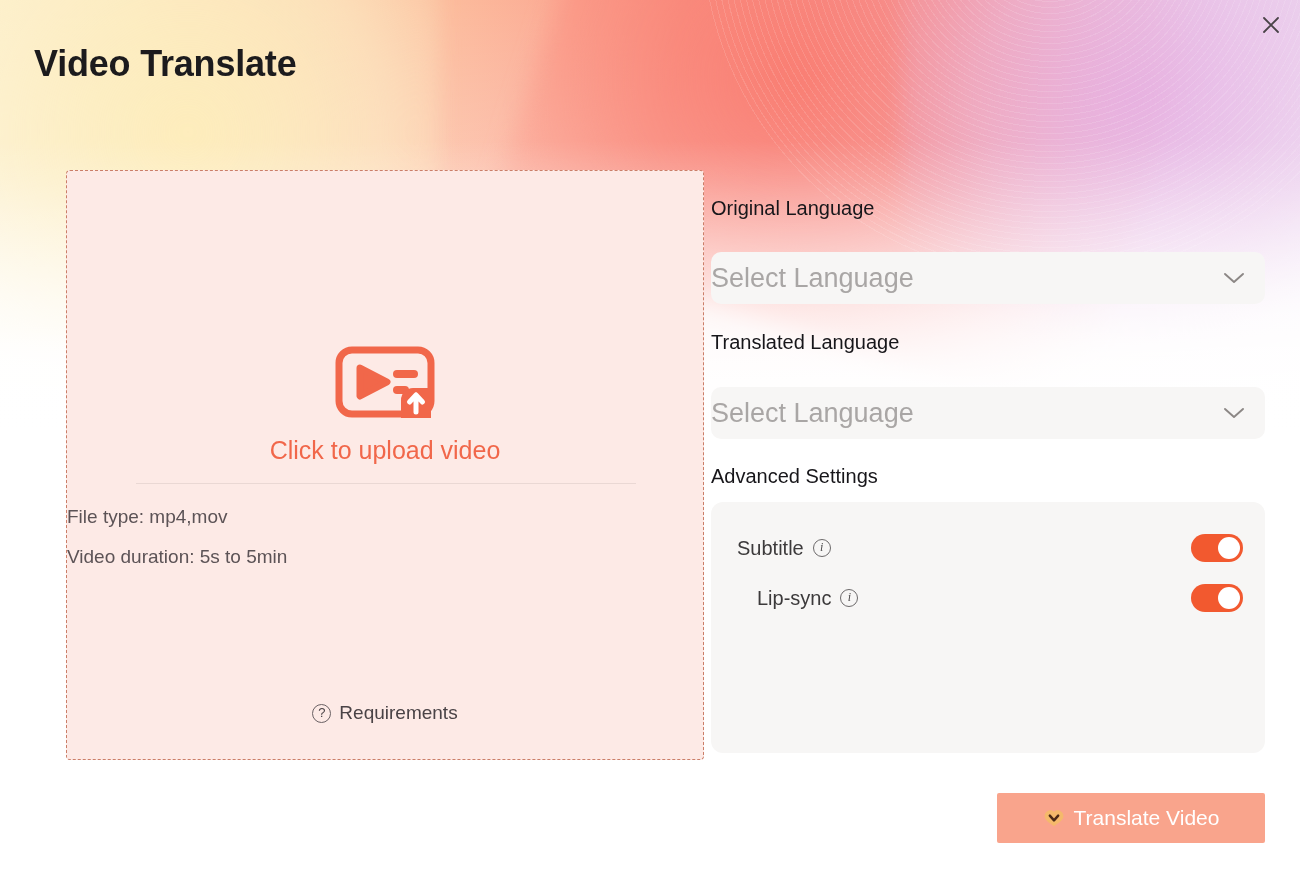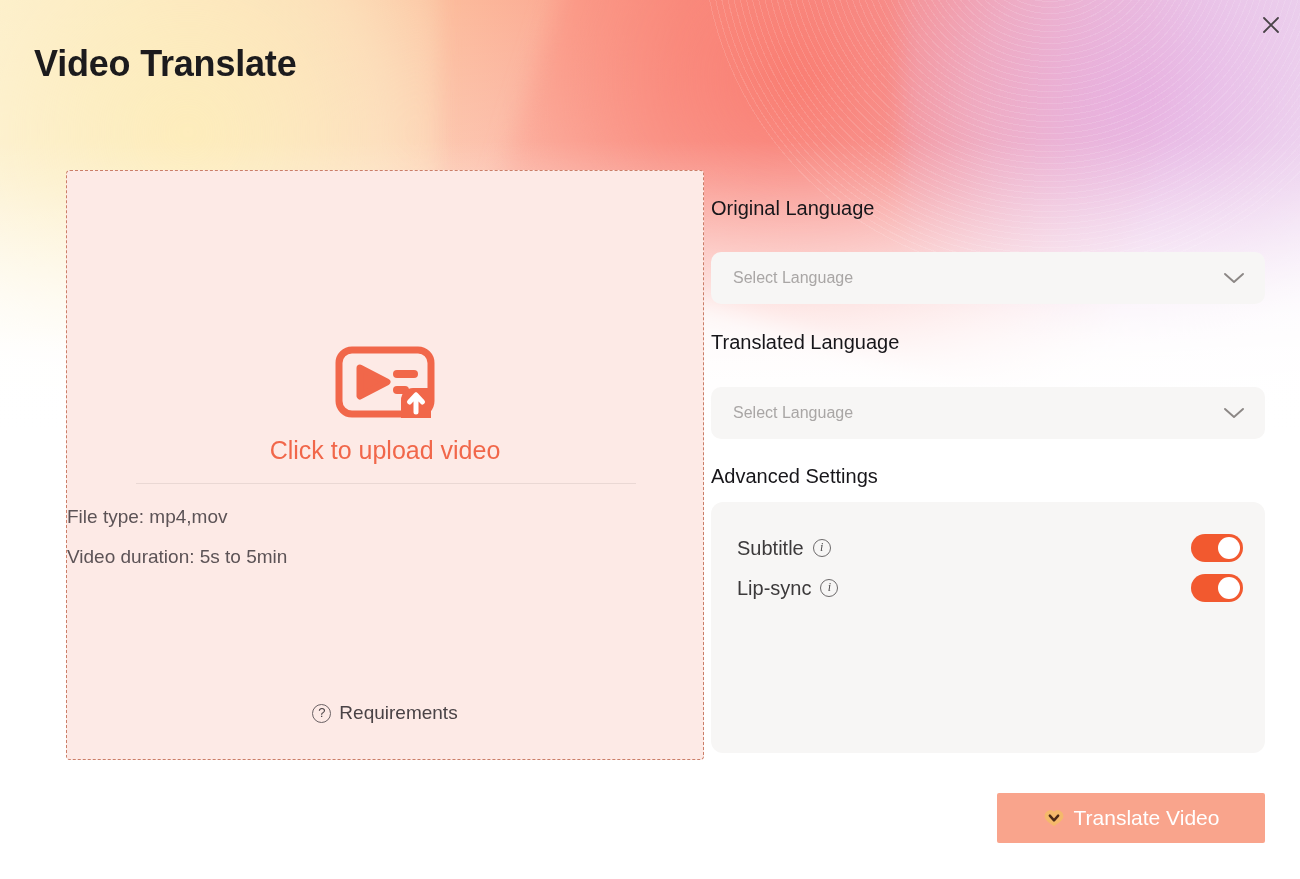--- a/index.html
+++ b/index.html
@@ -237,22 +237,21 @@
     background: #f7f6f5;
     border-radius: 10px;
     display: flex;
     align-items: center;
     cursor: pointer;
   }
   #select-original   { top: 252px; }
   #select-translated { top: 387px; }
 
   .select-box .select-value {
-    margin-left: 22px;
-    font-size: 16px;
+    font-size: 27px;
     color: #a9a6a5;
   }
   .select-box .chevron {
     position: absolute;
     right: 20px;
     top: 50%;
     transform: translateY(-50%);
     color: #8c8785;
     display: flex;
   }
@@ -269,21 +268,21 @@
 
   .setting-row {
     position: absolute;
     left: 26px;
     right: 22px;
     height: 36px;
     display: flex;
     align-items: center;
   }
   #row-subtitle { top: 28px; }
-  #row-lipsync  { top: 68px; }
+  #row-lipsync  { top: 78px; margin-left: 20px; }
 
   .setting-label {
     font-size: 20px;
     color: #3c3a3b;
   }
   .info-icon {
     width: 18px;
     height: 18px;
     margin-left: 9px;
     border: 1.4px solid #6d6a6b;

